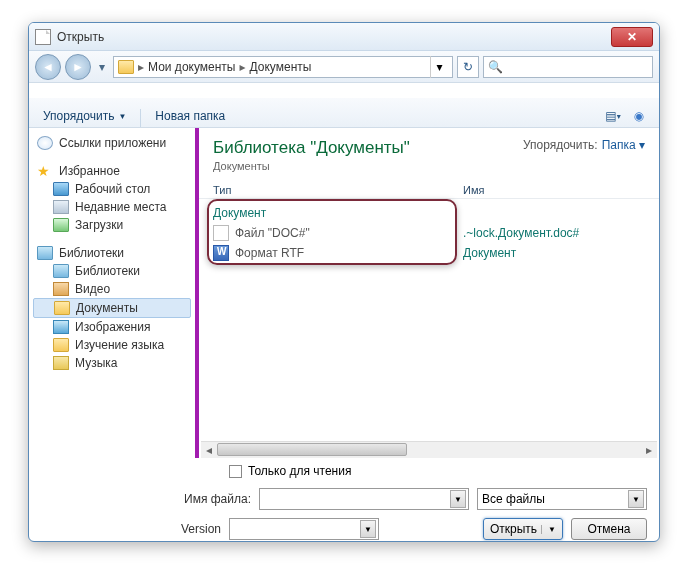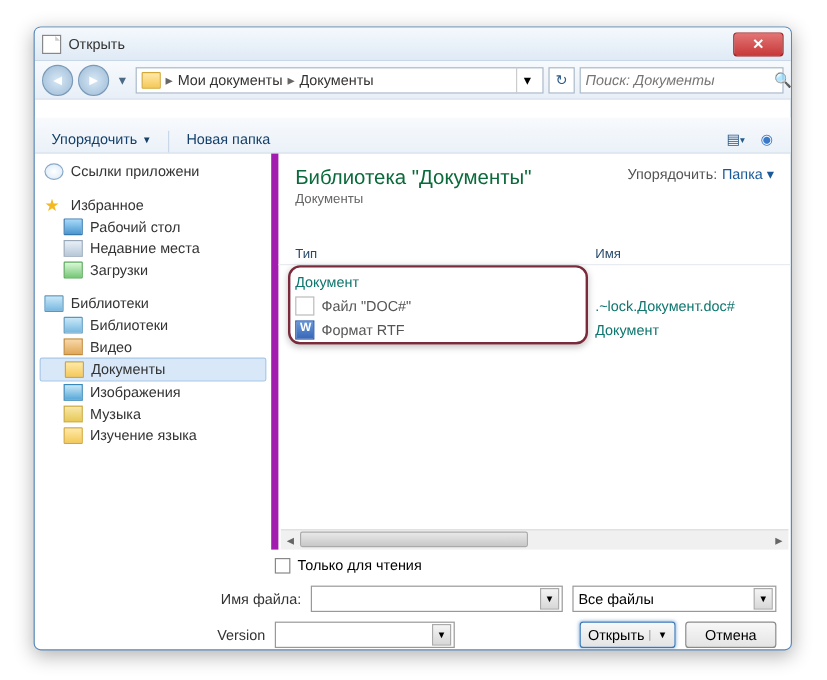--- a/index.html
+++ b/index.html
@@ -28,21 +28,21 @@
 
 .toolbar { height: 30px; background: linear-gradient(#f8fafd,#eaf1f8); border-bottom: 1px solid #d0dce8; display: flex; align-items: flex-end; padding: 0 8px; gap: 4px; margin-top: 15px; }
 .tool-item { color: #14406a; cursor: pointer; padding: 4px 6px; display: flex; align-items: center; gap: 4px; }
 .tool-dd { font-size: 8px; color: #14406a; }
 .tool-sep { width: 1px; height: 18px; background: #c8d8e8; margin: 0 4px; }
 .tool-icons { margin-left: auto; display: flex; gap: 2px; }
 .tool-icon-btn { width: 24px; height: 22px; border: 1px solid transparent; display: flex; align-items: center; justify-content: center; cursor: pointer; color: #2a5a8a; }
 
 .body { display: flex; height: 330px; }
 
-.sidebar { width: 203px; border-right: 6px solid #a21caf; padding: 6px 0; overflow: hidden; }
+.sidebar { width: 170px; border-right: 4px solid #a21caf; padding: 6px 0; overflow: hidden; }
 .sb-section { margin-bottom: 10px; }
 .sb-head { display: flex; align-items: center; gap: 6px; padding: 2px 8px; font-weight: normal; color: #333; cursor: pointer; }
 .sb-item { display: flex; align-items: center; gap: 6px; padding: 2px 8px 2px 24px; color: #333; cursor: pointer; }
 .sb-item.sel { background: #d8e8f8; border: 1px solid #a8c8e8; border-radius: 2px; margin: 0 4px; padding-left: 20px; }
 .ico { width: 16px; height: 14px; display: inline-block; flex-shrink: 0; }
 .ico-link { background: radial-gradient(#fff,#d8e8f8); border: 1px solid #88a8c8; border-radius: 50%; }
 .ico-star { color: #f5b820; font-size: 14px; line-height: 14px; }
 .ico-folder { background: linear-gradient(#ffe9a8,#f5c95a); border: 1px solid #d4a838; border-radius: 1px; }
 .ico-lib { background: linear-gradient(#c8e8f8,#78b8e0); border: 1px solid #5898c0; border-radius: 1px; }
 .ico-desktop { background: linear-gradient(#a8d8f8,#4898d0); border: 1px solid #3878b0; border-radius: 1px; }
@@ -53,21 +53,21 @@
 .ico-recent { background: linear-gradient(#e8f0f8,#b8c8d8); border: 1px solid #98a8b8; }
 
 .main { flex: 1; display: flex; flex-direction: column; }
 .lib-header { padding: 10px 14px 6px; display: flex; align-items: flex-start; }
 .lib-title { color: #0a6a3a; font-size: 17px; }
 .lib-sub { color: #666; font-size: 11px; margin-top: 2px; }
 .lib-sort { margin-left: auto; color: #555; font-size: 11px; display: flex; align-items: center; gap: 4px; }
 .lib-sort .link { color: #1a5a9a; cursor: pointer; }
 
 .cols { display: flex; padding: 6px 14px 2px; border-bottom: 1px solid #e8ecf0; }
-.col-h { color: #2a4a6a; font-size: 11px; cursor: pointer; margin-top: 22px; }
+.col-h { color: #2a4a6a; font-size: 11px; cursor: pointer; }
 .col-type { width: 250px; }
 .col-name { flex: 1; }
 
 .filelist { flex: 1; padding: 4px 14px; position: relative; }
 .highlight-box { position: absolute; left: 8px; top: 0px; width: 250px; height: 66px; border: 2px solid #7a2a3a; border-radius: 10px; box-shadow: 0 2px 6px rgba(0,0,0,0.25); pointer-events: none; }
 .file-row { display: flex; align-items: center; height: 20px; }
 .file-type { width: 250px; display: flex; align-items: center; gap: 6px; color: #555; cursor: pointer; }
 .file-name { flex: 1; color: #0f766e; }
 .ico-word { width: 16px; height: 16px; background: linear-gradient(#6898d8,#3868b8); border: 1px solid #2858a8; position: relative; }
 .ico-word::after { content: "W"; position: absolute; left: 3px; top: 0; color: #fff; font-size: 10px; font-weight: bold; }
@@ -112,21 +112,20 @@
     <div class="breadcrumb">
       <span class="bc-icon"></span>
       <span class="bc-sep">▸</span>
       <span class="bc-item">Мои документы</span>
       <span class="bc-sep">▸</span>
       <span class="bc-item">Документы</span>
       <div class="bc-dd" style="margin-left:auto">▾</div>
     </div>
     <div class="refresh">↻</div>
     <div class="searchbox">
-      <input placeholder="Поиск: Документы" style="">
       <span class="search-icon">🔍</span>
     </div>
   </div>
 
   <div class="toolbar">
     <div class="tool-item">
       <span>Упорядочить</span>
       <span class="tool-dd">▼</span>
     </div>
     <div class="tool-sep"></div>
@@ -180,26 +179,26 @@
           </div>
         <div class="sb-item sel">
             <span class="ico ico-folder"></span>
             <span>Документы</span>
           </div>
         <div class="sb-item">
             <span class="ico ico-img"></span>
             <span>Изображения</span>
           </div>
         <div class="sb-item">
+            <span class="ico ico-folder"></span>
+            <span>Изучение языка</span>
+          </div>
+        <div class="sb-item">
             <span class="ico ico-mus"></span>
             <span>Музыка</span>
-          </div>
-        <div class="sb-item">
-            <span class="ico ico-folder"></span>
-            <span>Изучение языка</span>
           </div>
       </div>
     </div>
 
     <div class="main">
       <div class="lib-header">
         <div>
           <div class="lib-title">Библиотека "Документы"</div>
           <div class="lib-sub">Документы</div>
         </div>

